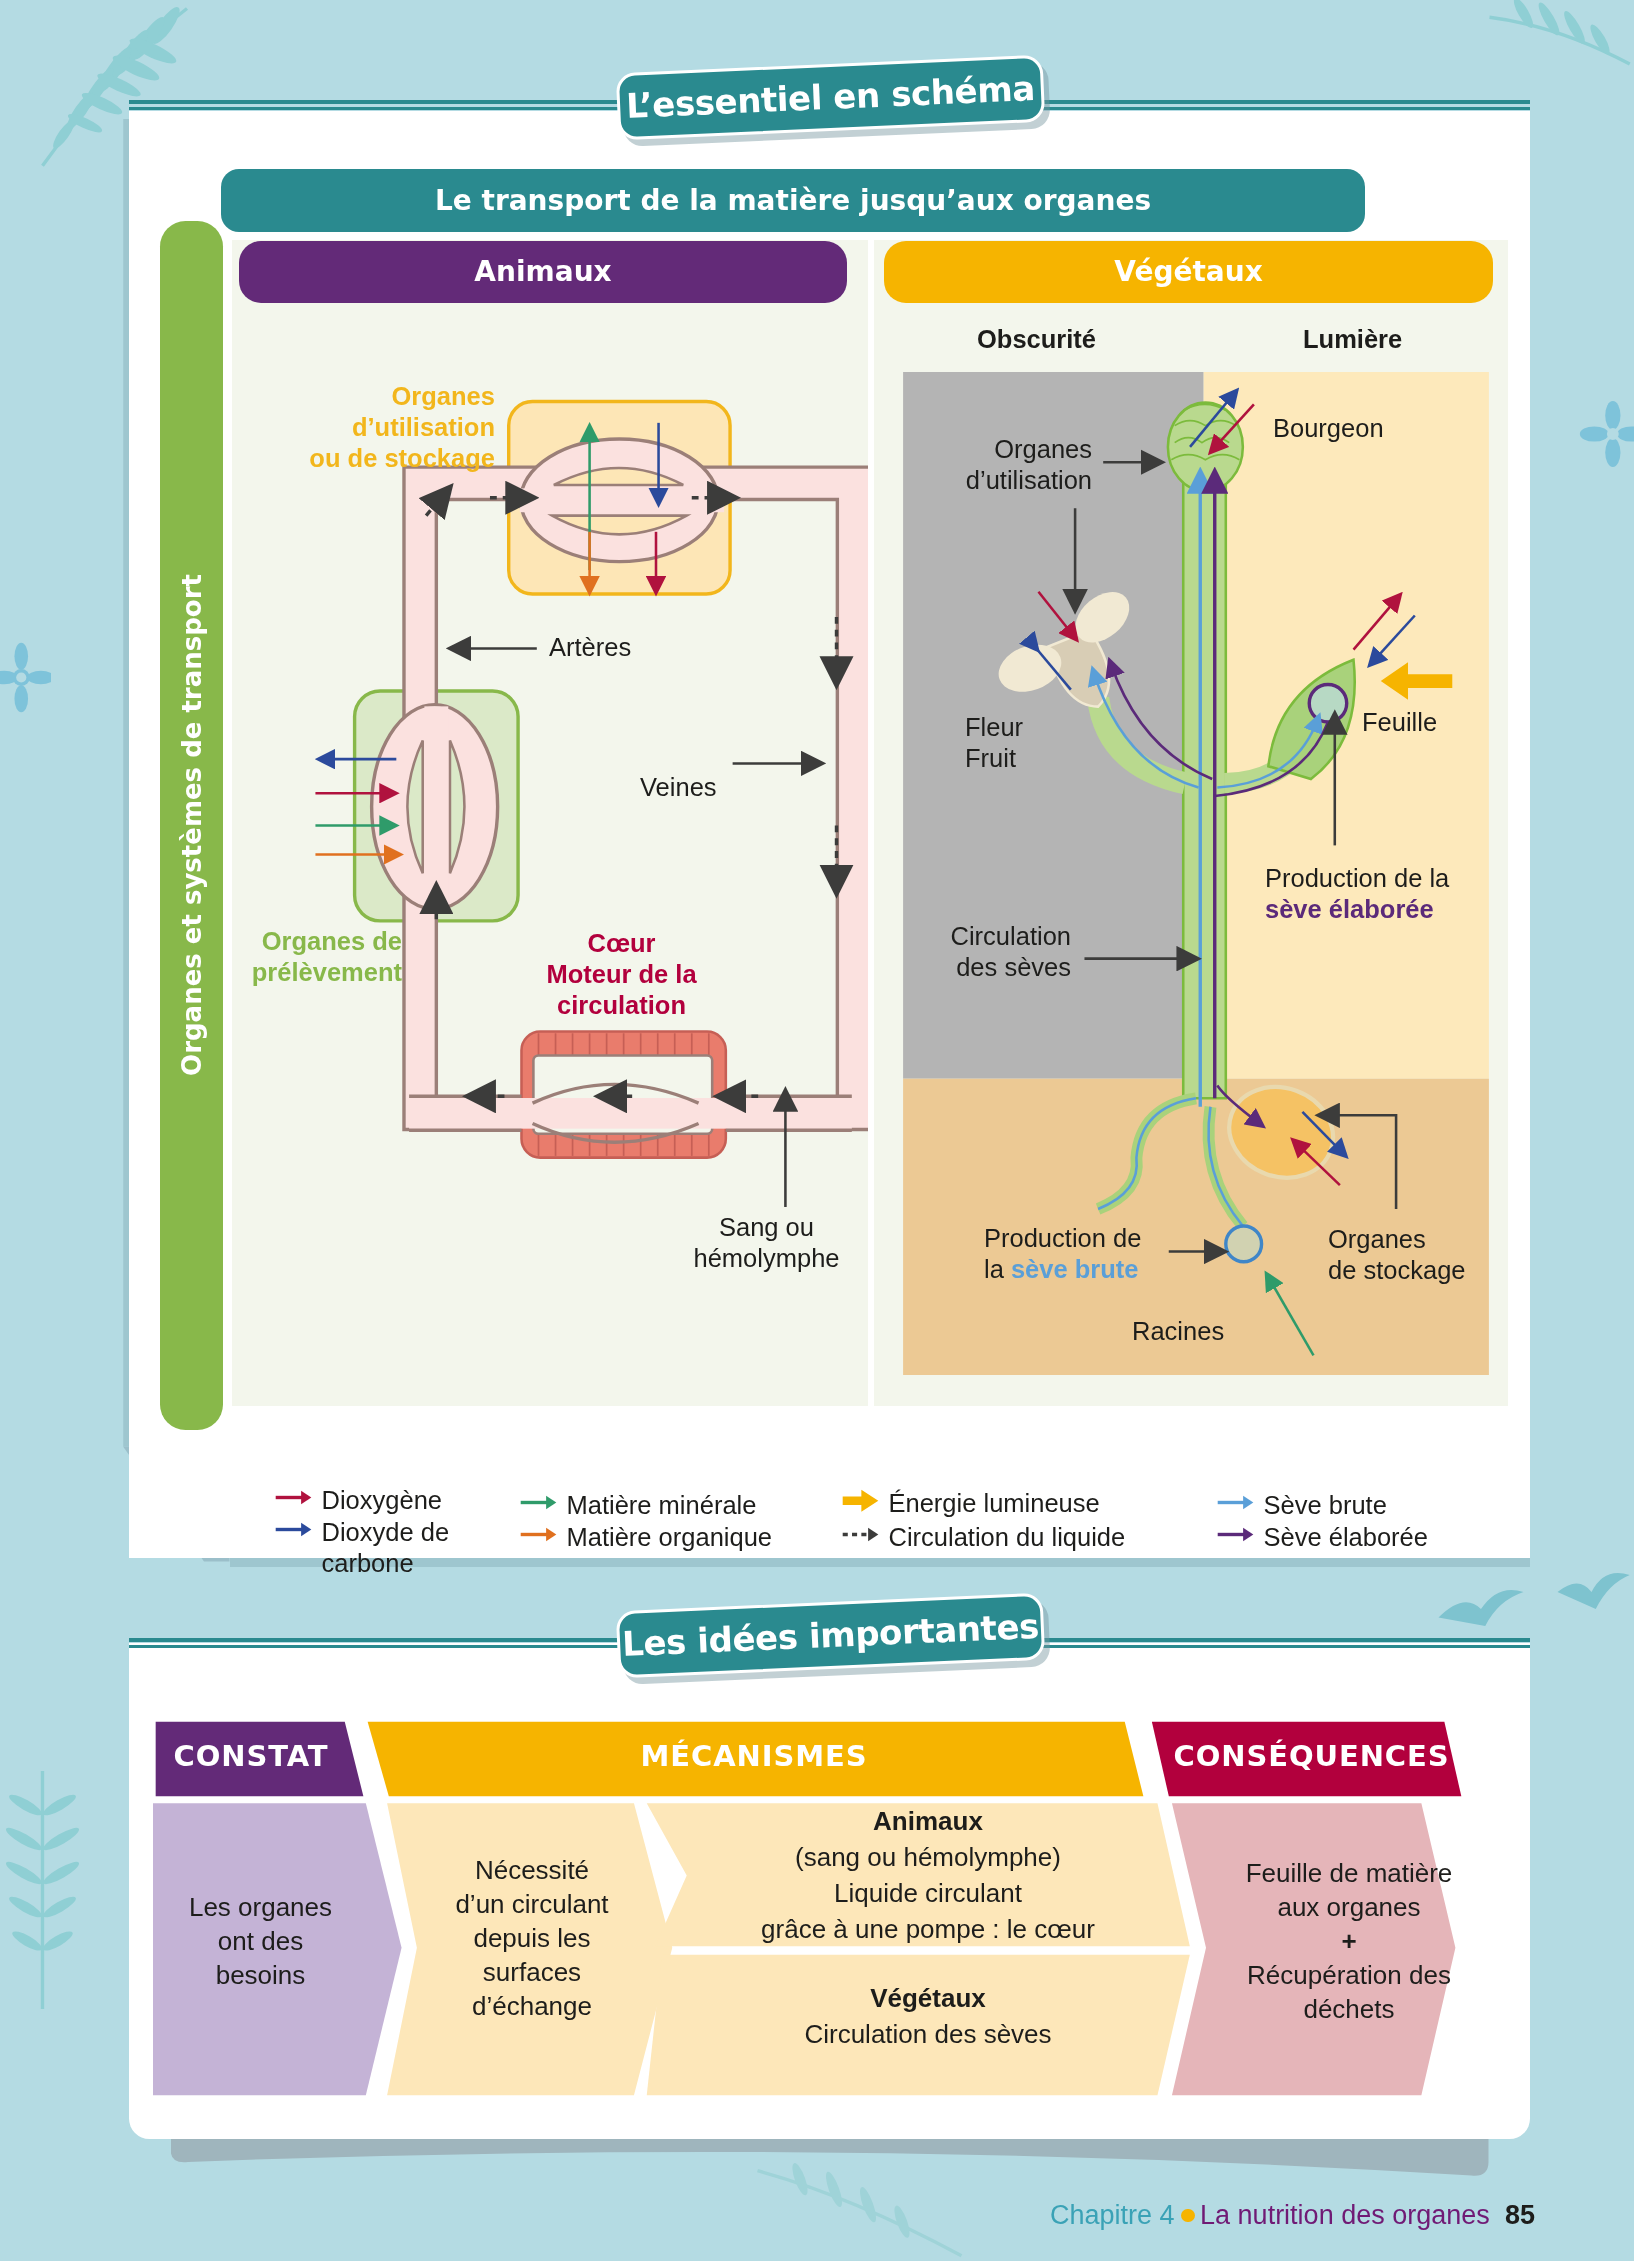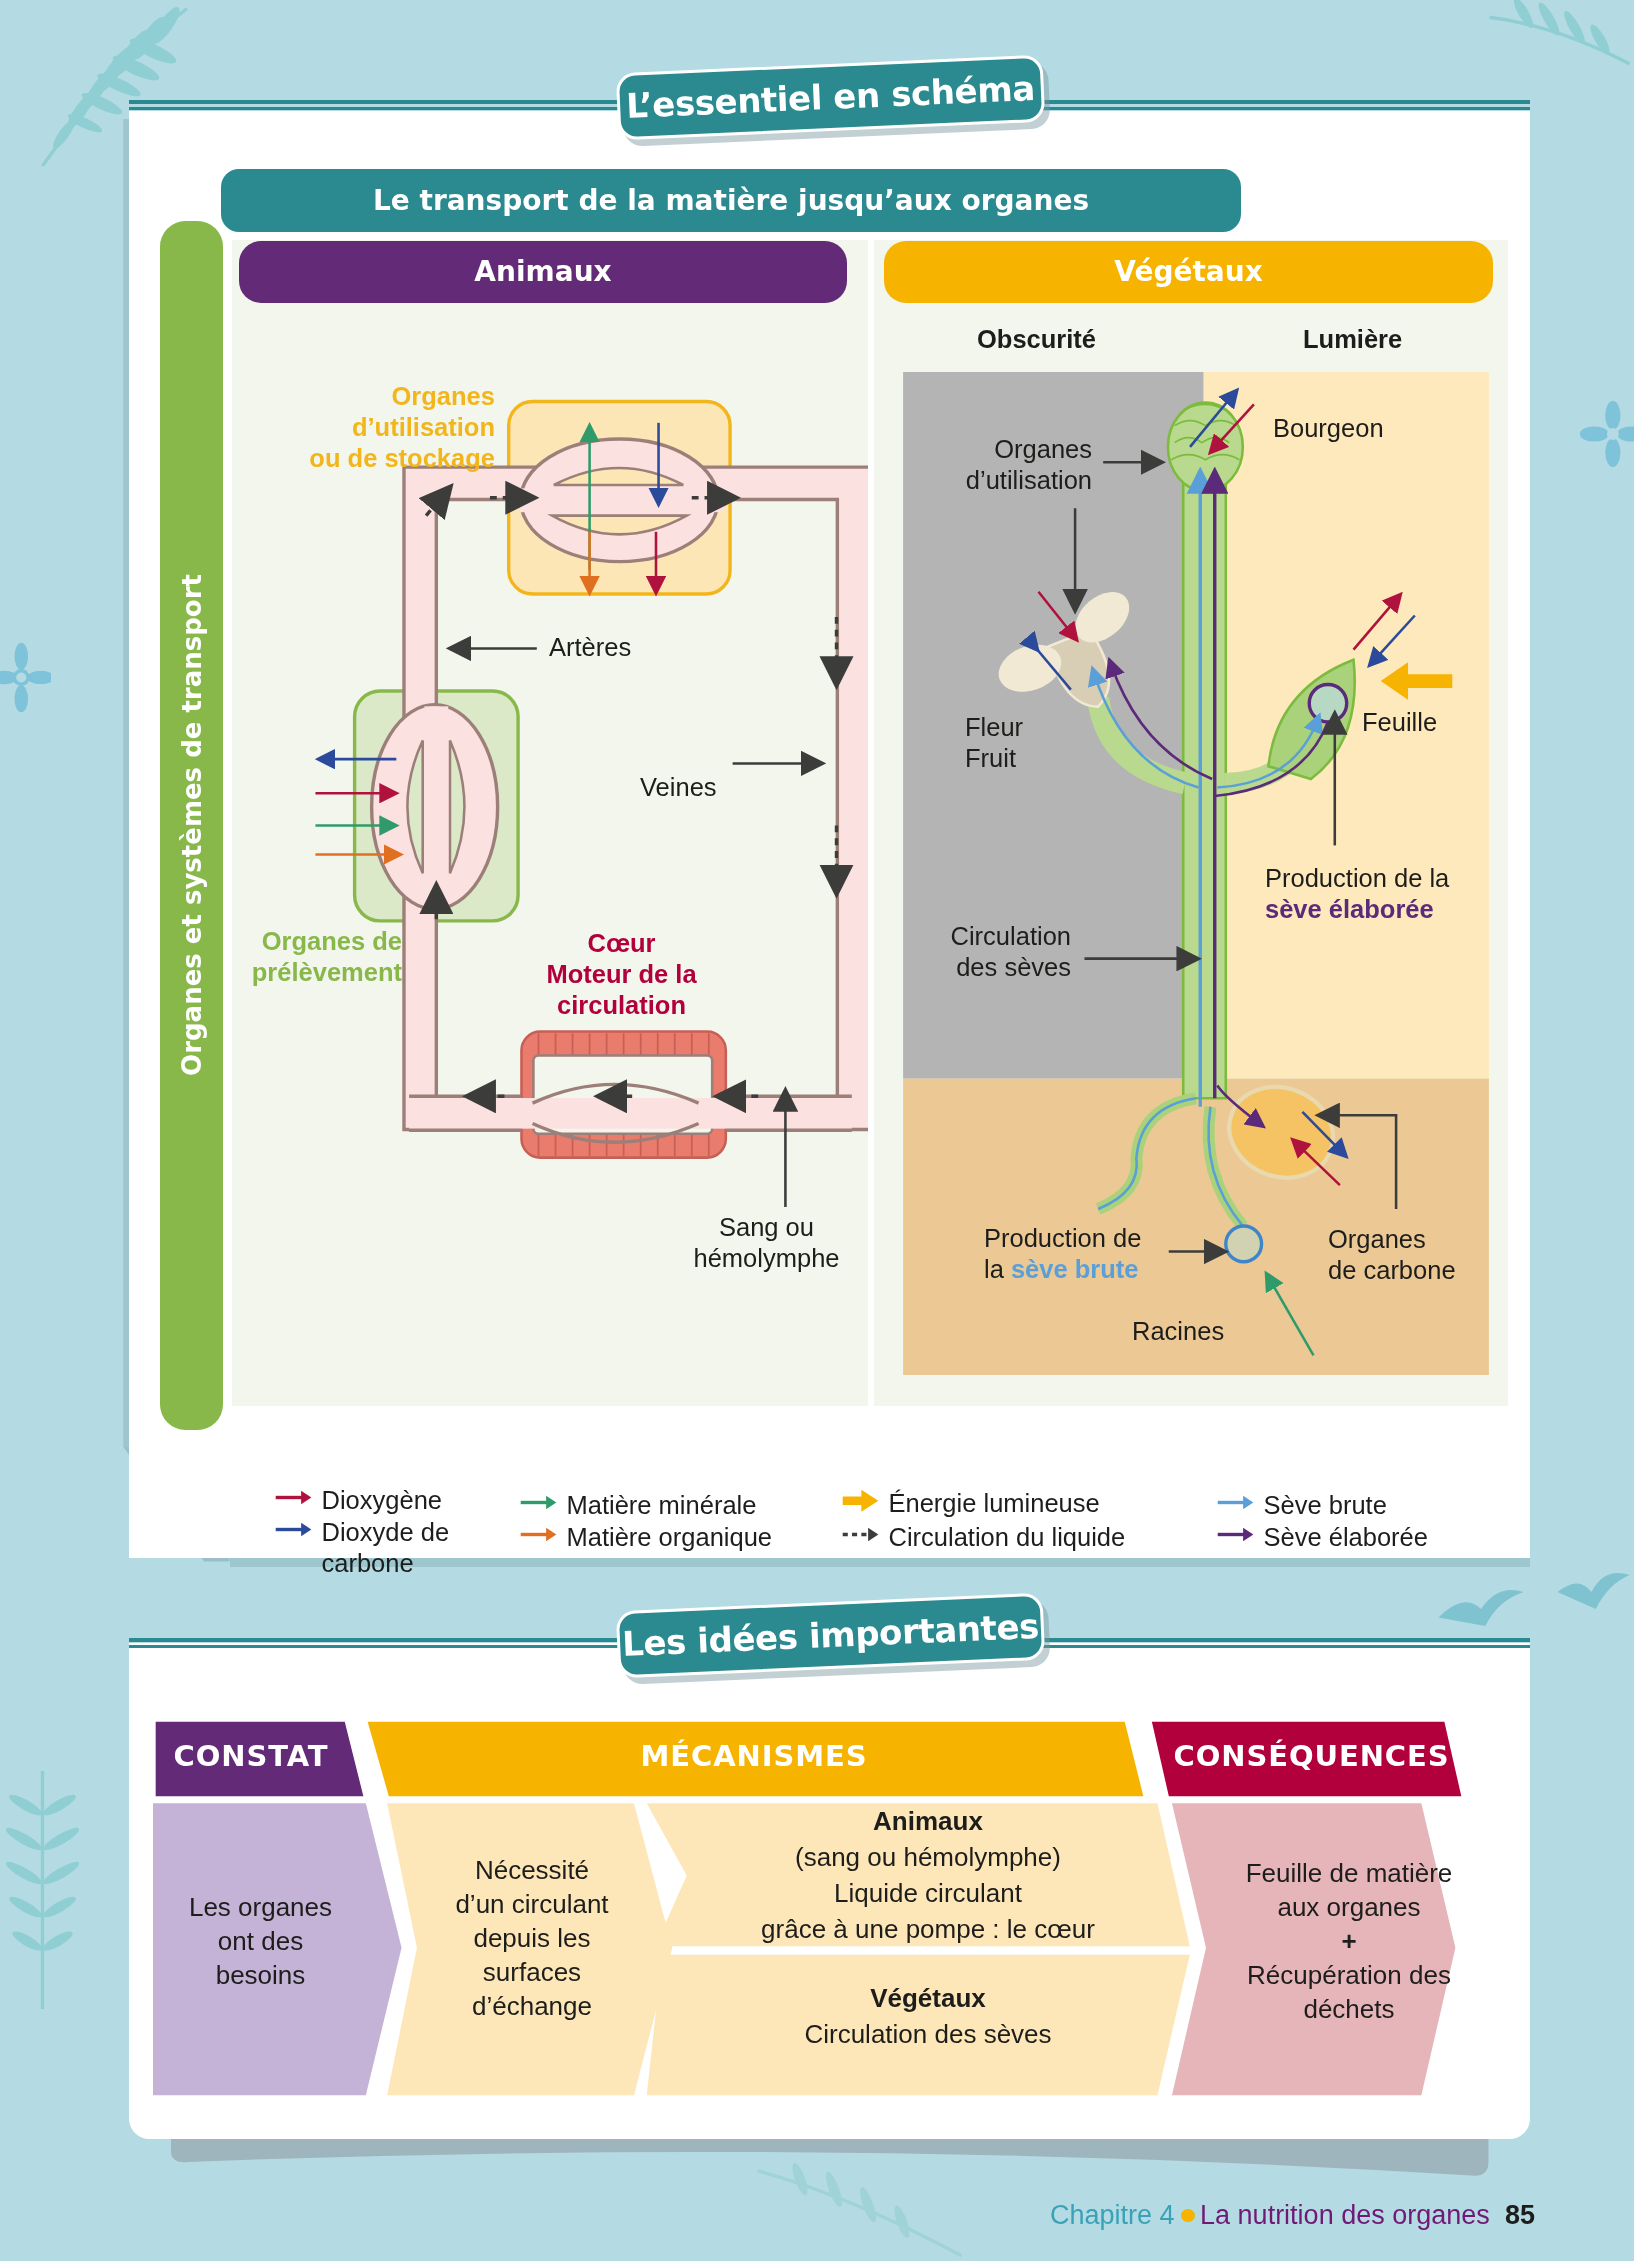--- a/index.html
+++ b/index.html
@@ -112,21 +112,21 @@
     <path d="M5 1570 L130 1570 L130 1705 L100 1705 Z" fill="#9bbfca"></path>
     <path d="M12 1570 L130 1570 L130 1700 Z" fill="#ddd9ef"></path>
   </svg>
   <div class="card" style="left:129px;top:111px;width:1401px;height:1447px;"></div>
   <div class="card" style="left:230px;top:1558px;width:1300px;height:8.5px;background:#9ec6cf;"></div>
   <div class="card-top-line" style="left:129px;top:100px;width:1401px;"></div>
   <div class="card-top-line2" style="left:129px;top:107px;width:1401px;"></div>
 
   <div class="section-tag" style="left:617px;top:64px;width:421px;height:61px;">L’essentiel en schéma</div>
 
-  <div class="banner" style="left:221px;top:169px;width:1020px;height:63px;line-height:63px;font-size:28px;background:#2a8a8f;border-radius:18px;">Le transport de la matière jusqu’aux organes</div>
+  <div class="banner" style="left:221px;top:169px;width:1144px;height:63px;line-height:63px;font-size:28px;background:#2a8a8f;border-radius:18px;">Le transport de la matière jusqu’aux organes</div>
 
   <div class="abs" style="left:160px;top:221px;width:63px;height:1209px;background:#88b84a;border-radius:25.5px;">
     <div style="position:absolute;left:31.5px;top:604px;transform:translate(-50%,-50%) rotate(-90deg);white-space:nowrap;color:#fff;font-weight:bold;font-size:26px;font-family:'DejaVu Sans',sans-serif;">Organes et systèmes de transport</div>
   </div>
 
   <div class="abs" style="left:232px;top:240px;width:636px;height:1166px;background:#f3f6ec;"></div>
   <div class="abs" style="left:874px;top:240px;width:634px;height:1166px;background:#f3f6ec;"></div>
 
   <div class="banner" style="left:239px;top:241px;width:608px;height:62px;line-height:62px;font-size:28px;background:#632a78;">Animaux</div>
   <div class="banner" style="left:884px;top:241px;width:609px;height:62px;line-height:62px;font-size:28px;background:#f6b400;">Végétaux</div>
@@ -346,21 +346,21 @@
   <div class="label" style="left:928px;top:921px;width:143px;text-align:right;">
     <div>Circulation</div>
     <div>des sèves</div>
   </div>
   <div class="label" style="left:984px;top:1223px;width:177px;text-align:left;">
     <div>Production de</div>
     <div><span>la </span><span style="font-weight:bold;color:#5a9fd8;">sève brute</span></div>
   </div>
   <div class="label" style="left:1328px;top:1224px;">
     <div>Organes</div>
-    <div>de carbone</div>
+    <div>de stockage</div>
   </div>
   <div class="label" style="left:1132px;top:1316px;">Racines</div>
 
   <div>
     <div class="legend-item" style="left:274px;top:1444px;">
       <svg width="39" height="19" viewBox="0 0 46 22">
           <line x1="2" y1="11" x2="34" y2="11" stroke="#b0123e" stroke-width="4"></line>
           <path d="M32 3 L44 11 L32 19 Z" fill="#b0123e"></path>
         </svg>
       <span>Dioxygène</span>

